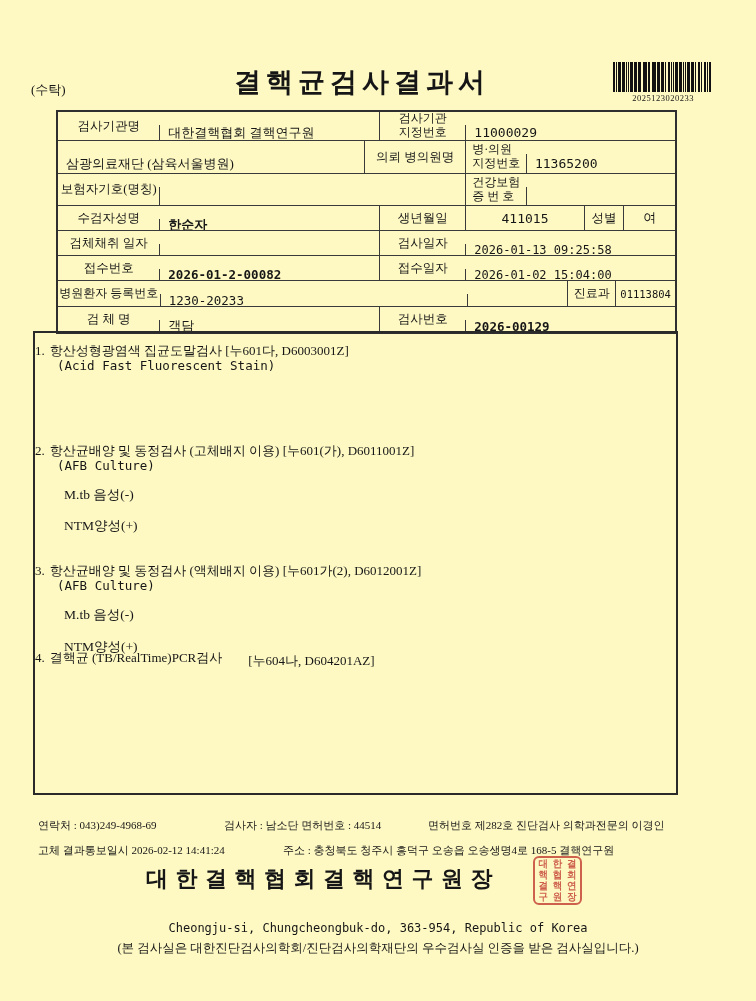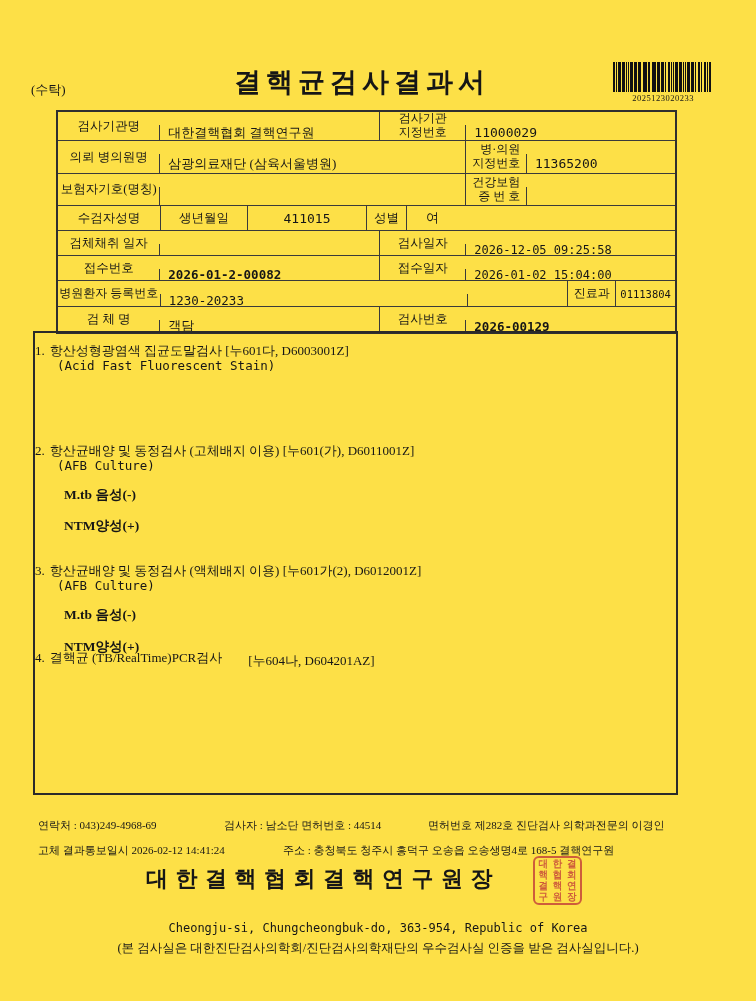--- a/index.html
+++ b/index.html
@@ -1,17 +1,17 @@
 <!DOCTYPE html>
 <html><head>
 <meta charset="utf-8">
 <style>
   html,body{margin:0;padding:0;background:#9a9a9a;}
   .page{
-    position:relative;width:756px;height:1001px;background:#fde047;
+    position:relative;width:756px;height:1001px;background:#fef9c3;
     font-family:"Liberation Serif","DejaVu Serif",serif;
     color:#161616;overflow:hidden;margin:0 auto;
   }
   .abs{position:absolute;}
   .mono{font-family:"DejaVu Sans Mono","Liberation Mono",monospace;}
   .bold{font-weight:bold;}
   .pre{white-space:pre-line;}
 
   
   .corner-label{left:31px;top:81px;font-size:13px;}
@@ -22,32 +22,32 @@
   .barcode-bars s{display:block;height:100%;background:transparent;}
   .barcode-num{text-align:center;font-size:8.5px;letter-spacing:.5px;margin-top:1px;}
 
   
   .info-table{left:56px;top:110px;width:621px;border:2px solid #2f2f2f;box-sizing:border-box;}
   .trow{display:flex;border-top:1px solid #3a3a3a;box-sizing:border-box;}
   .trow:first-child{border-top:none;}
   .tcell{box-sizing:border-box;border-left:1px solid #3a3a3a;display:flex;align-items:center;font-size:13px;overflow:hidden;}
   .tcell:first-child{border-left:none;}
   .lab{justify-content:center;text-align:center;font-size:12.5px;}
-  .lab2{justify-content:center;text-align:right;font-size:12px;line-height:1.15;}
+  .lab2{justify-content:center;text-align:left;font-size:12px;line-height:1.15;}
   .val{padding-left:8px;margin-top:13px;}
   .ctr{justify-content:center;padding-left:0;}
 
   
   .results-box{left:33px;top:331px;width:645px;height:464px;border:2px solid #2a2a2a;box-sizing:border-box;}
   .item{position:absolute;left:0;width:100%;font-size:13px;line-height:15px;}
   .item-head{}
   .item-num{display:inline-block;}
   .item-title{display:inline-block;margin-left:5px;}
   .item-sub{padding-left:22px;font-family:"DejaVu Sans Mono","Liberation Mono",monospace;font-size:12.5px;}
-  .result-line{padding-left:29px;font-weight:bold;font-size:13.5px;margin-top:15px;}
+  .result-line{padding-left:29px;font-weight:normal;font-size:13.5px;margin-top:15px;}
   .item4-code{display:inline-block;margin-left:26px;position:relative;top:3px;}
 
   
   .foot{font-size:11px;white-space:nowrap;}
   .org-name{left:146px;top:864px;font-size:22px;font-weight:bold;letter-spacing:1px;white-space:nowrap;z-index:1;}
   .seal{left:533px;top:856px;width:49px;height:49px;border:2.5px solid #c6473a;border-radius:6px;
         box-sizing:border-box;z-index:2;opacity:.85;display:grid;grid-template-columns:repeat(3,1fr);
         align-items:center;justify-items:center;padding:1px;background:rgba(255,255,255,0);}
   .seal span{color:#c6473a;font-size:9.5px;line-height:10px;font-weight:bold;transform:scaleY(1.05);}
   .eng{left:0;width:756px;text-align:center;font-family:"DejaVu Sans Mono","Liberation Mono",monospace;font-size:12px;}
@@ -127,45 +127,46 @@
 
   <div class="abs info-table">
     <div class="trow" style="height:28px;">
       <div class="tcell lab" style="width:102px;">검사기관명</div>
       <div class="tcell val" style="width:221px;">대한결핵협회 결핵연구원</div>
       <div class="tcell lab2 pre" style="width:87px;">검사기관
 지정번호</div>
       <div class="tcell val mono" style="width:211px;">11000029</div>
     </div>
     <div class="trow" style="height:33px;">
+      <div class="tcell val" style="width:308px;">삼광의료재단 (삼육서울병원)</div>
       <div class="tcell lab" style="width:102px;">의뢰 병의원명</div>
-      <div class="tcell val" style="width:308px;">삼광의료재단 (삼육서울병원)</div>
       <div class="tcell lab2 pre" style="width:61px;">병·의원
 지정번호</div>
       <div class="tcell val mono" style="width:150px;">11365200</div>
     </div>
     <div class="trow" style="height:32px;">
       <div class="tcell lab" style="width:102px;">보험자기호(명칭)</div>
       <div class="tcell val" style="width:308px;"></div>
       <div class="tcell lab2 pre" style="width:61px;">건강보험
 증 번 호</div>
       <div class="tcell val" style="width:150px;"></div>
     </div>
     <div class="trow" style="height:25px;">
       <div class="tcell lab" style="width:102px;">수검자성명</div>
+      <div class="tcell val bold" style="width:221px;">한순자</div>
       <div class="tcell lab" style="width:87px;">생년월일</div>
       <div class="tcell ctr mono" style="width:119px;">411015</div>
       <div class="tcell lab" style="width:40px;">성별</div>
       <div class="tcell ctr" style="width:52px;">여</div>
     </div>
     <div class="trow" style="height:25px;">
       <div class="tcell lab" style="width:102px;">검체채취 일자</div>
       <div class="tcell val" style="width:221px;"></div>
       <div class="tcell lab" style="width:87px;">검사일자</div>
-      <div class="tcell val mono" style="width:211px;font-size:12px;">2026-12-05 09:25:58</div>
+      <div class="tcell val mono" style="width:211px;font-size:12px;">2026-01-13 09:25:58</div>
     </div>
     <div class="trow" style="height:25px;">
       <div class="tcell lab" style="width:102px;">접수번호</div>
       <div class="tcell val bold mono" style="width:221px;font-size:12.5px;">2026-01-2-00082</div>
       <div class="tcell lab" style="width:87px;">접수일자</div>
       <div class="tcell val mono" style="width:211px;font-size:12px;">2026-01-02 15:04:00</div>
     </div>
     <div class="trow" style="height:26px;">
       <div class="tcell lab" style="width:102px;font-size:12px;">병원환자 등록번호</div>
       <div class="tcell val mono" style="width:221px;font-size:12.5px;">1230-20233</div>

